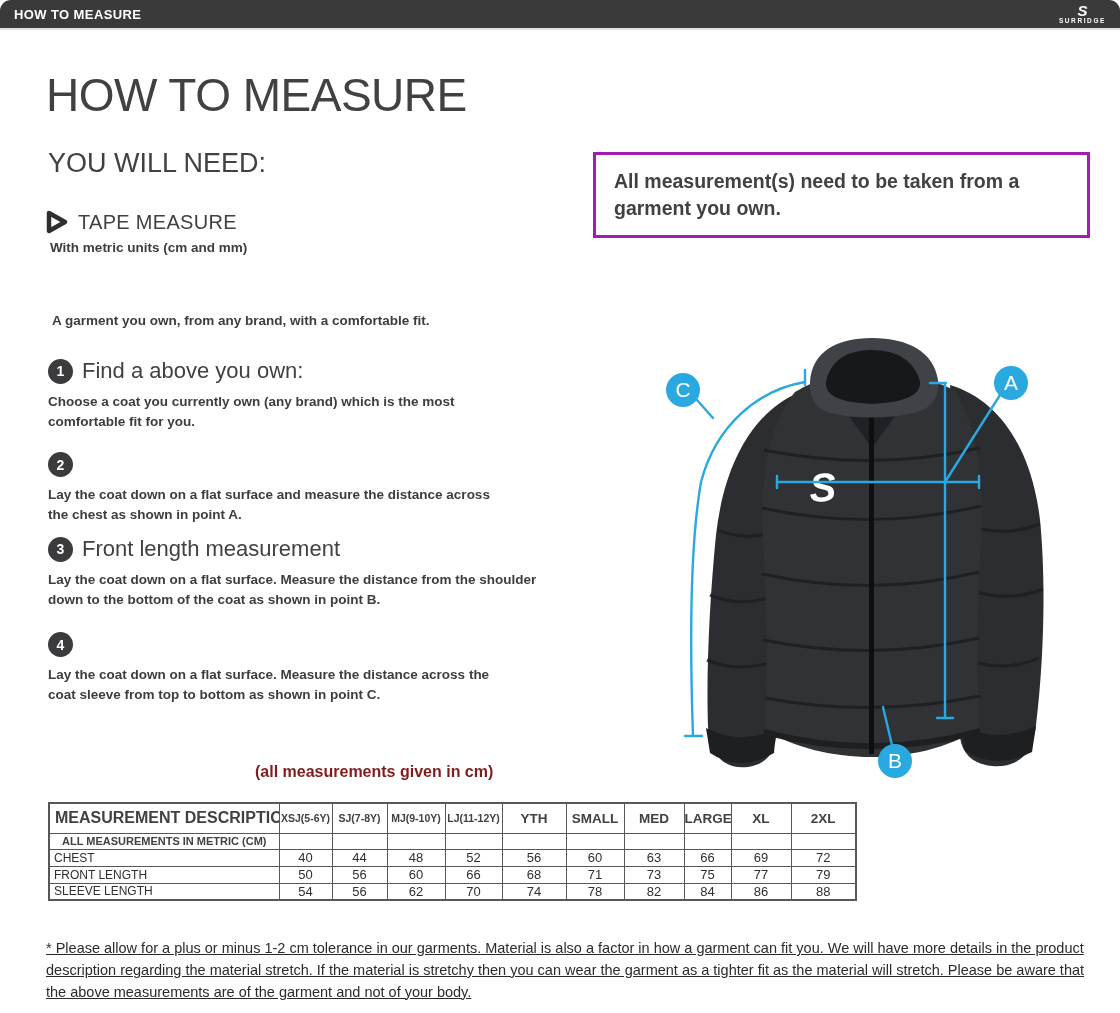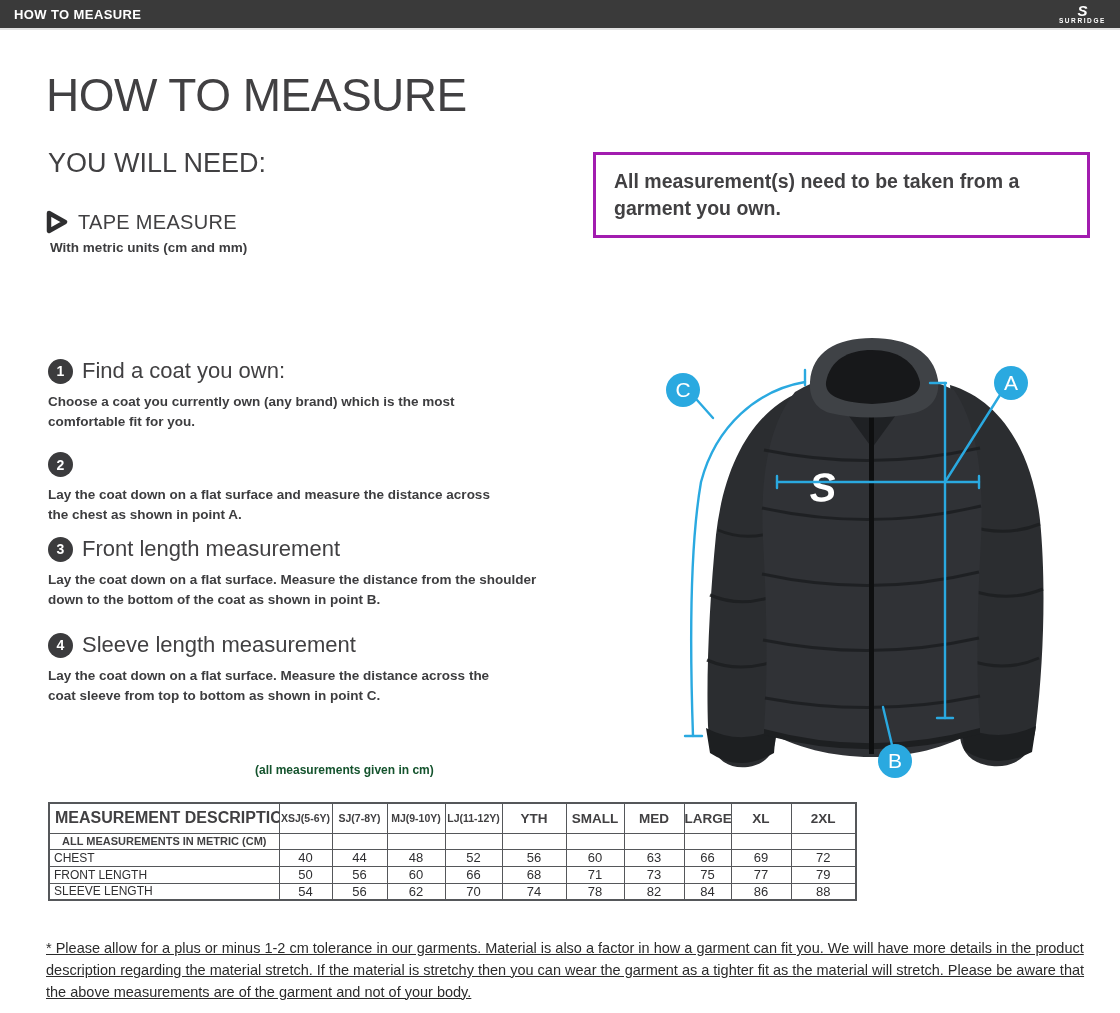--- a/index.html
+++ b/index.html
@@ -1,18 +1,18 @@
 <!DOCTYPE html>
 <html><head>
 <meta charset="utf-8">
 <style>
   * { margin:0; padding:0; box-sizing:border-box; }
   html,body { background:#ffffff; }
   body { font-family:"Liberation Sans", sans-serif; color:#414042; }
-  #page { position:relative; width:1120px; height:1013px; background:#fff; overflow:hidden; }
+  #page { position:relative; width:1120px; height:1013px; background:#fff; overflow:hidden;border-radius:11px; }
 
   
   .topbar { position:absolute; left:0; top:0; width:1120px; height:30px; background:#3a3a3a;
             display:flex; align-items:center; justify-content:space-between; padding:0 14px;
             border-bottom:2px solid #e2e2e2; }
   .topbar-title { color:#ffffff; font-size:13px; font-weight:700; letter-spacing:.4px; }
   .brand { display:flex; flex-direction:column; align-items:center; line-height:1; margin-top:1px; }
   .brand-s { color:#fff; font-size:15px; font-weight:700; font-style:italic; line-height:.75; }
   .brand-name { color:#fff; font-size:6.5px; font-weight:700; letter-spacing:1.6px; margin-top:2px; }
 
@@ -28,21 +28,21 @@
   .badge { width:25px; height:25px; border-radius:50%; background:#3b3b3d; color:#fff;
            font-weight:700; font-size:14px; display:flex; align-items:center; justify-content:center; flex:0 0 25px; }
   .step-title { font-size:22px; color:#414042; white-space:nowrap; }
   .step-desc { font-size:13.5px; font-weight:700; color:#3d3d3f; line-height:1.45; white-space:pre-line; margin-top:8px; }
 
   .callout { position:absolute; left:593px; top:152px; width:497px; min-height:85px;
              border:3px solid #a21caf; padding:13px 18px; background:#fff; }
   .callout-text { font-size:19.5px; font-weight:700; color:#414042; line-height:1.38; }
 
   .size-title { font-size:30px; color:#414042; white-space:nowrap; }
-  .size-sub { font-size:12px; font-weight:700; color:#14532d; white-space:nowrap; }
+  .size-sub { font-size:16px; font-weight:700; color:#7f1d1d; white-space:nowrap; }
 
   table.size { border-collapse:collapse; table-layout:fixed; width:807px; background:#fff; }
   table.size th, table.size td { border:1px solid #55575a; overflow:hidden; white-space:nowrap; }
   table.size { border:2px solid #55575a; }
   tr.hdr { height:30px; }
   tr.metric { height:16px; }
   tr.data { height:17px; }
   th.desc-col { font-size:16px; font-weight:700; text-align:left; padding-left:5px; }
   th.th-sm { font-size:10.5px; font-weight:700; text-align:center; }
   th.th-lg { font-size:13.5px; font-weight:700; text-align:center; }
@@ -74,25 +74,26 @@
       <svg width="22" height="24" viewBox="0 0 22 24">
           <polygon points="3,3 19,12 3,21" fill="#ffffff" stroke="#2e2e30" stroke-width="4.5" stroke-linejoin="round"></polygon>
         </svg>
     </span>
     <span class="need-label">TAPE MEASURE</span>
   </div>
 
   <div class="abs h2" style="left:48px; top:148px;">YOU WILL NEED:</div>
   <div class="abs small-desc" style="left:50px; top:238px;">With metric units (cm and mm)</div>
 
+  <div class="abs small-desc" style="left:52px; top:311px;">A garment you own, from any brand, with a comfortable fit.</div>
 
   <div class="abs" style="left:48px; top:358px; width:560px;">
     <div class="step-head">
       <div class="badge">1</div>
-      <div class="step-title">Find a coat you own:</div>
+      <div class="step-title">Find a above you own:</div>
     </div>
     <div class="step-desc">Choose a coat you currently own (any brand) which is the most
 comfortable fit for you.</div>
   </div>
 
   <div class="abs" style="left:48px; top:452px; width:560px;">
     <div class="step-head">
       <div class="badge">2</div>
     </div>
     <div class="step-desc">Lay the coat down on a flat surface and measure the distance across
@@ -104,21 +105,20 @@
       <div class="badge">3</div>
       <div class="step-title">Front length measurement</div>
     </div>
     <div class="step-desc">Lay the coat down on a flat surface. Measure the distance from the shoulder
 down to the bottom of the coat as shown in point B.</div>
   </div>
 
   <div class="abs" style="left:48px; top:632px; width:580px;">
     <div class="step-head">
       <div class="badge">4</div>
-      <div class="step-title">Sleeve length measurement</div>
     </div>
     <div class="step-desc">Lay the coat down on a flat surface. Measure the distance across the
 coat sleeve from top to bottom as shown in point C.</div>
   </div>
 
   <div class="callout">
     <div class="callout-text" style="max-width:458px;">All measurement(s) need to be taken from a garment you own.</div>
   </div>
 
   <div class="figure">

